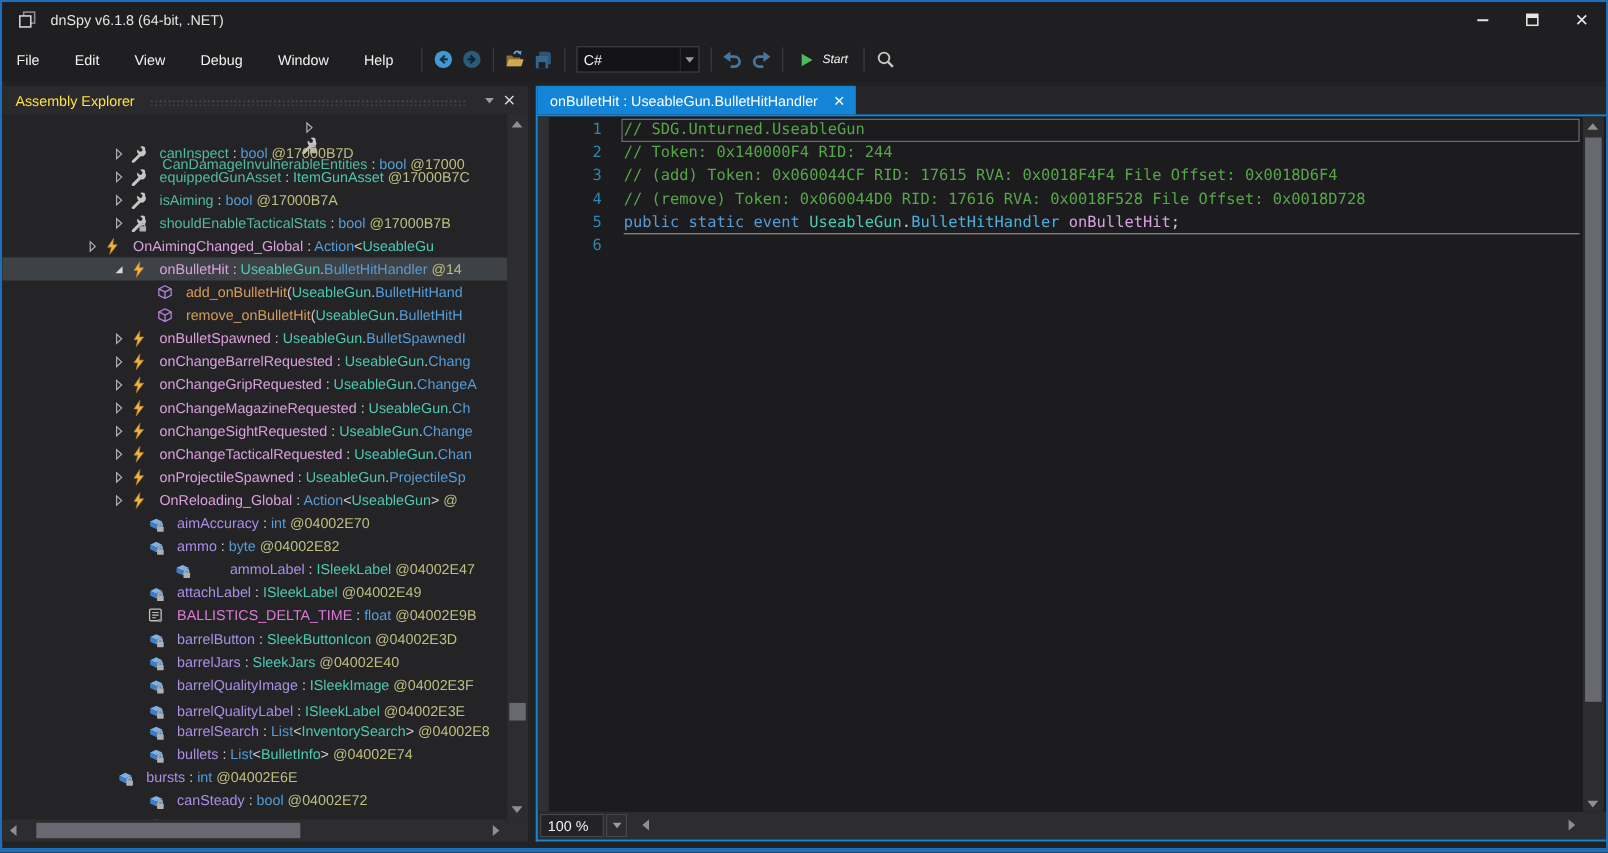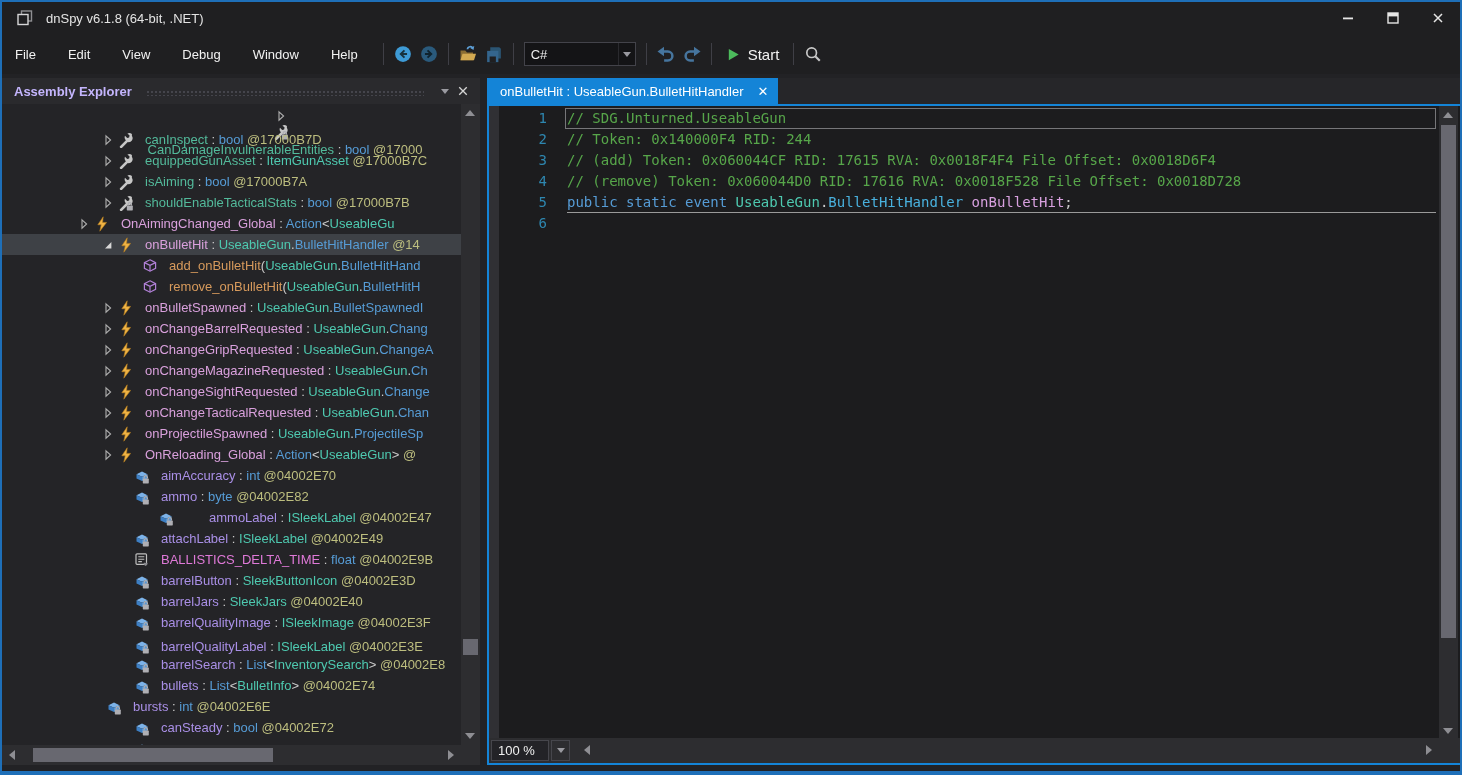--- a/index.html
+++ b/index.html
@@ -22,25 +22,25 @@
   
   .menubar { position:absolute; top:32px; left:0; right:0; height:40px; background:#1F1F21; display:flex; align-items:center; }
   .menu-item { padding:5px 13px; font-size:13px; color:#F2F2F2; margin-right:6px; }
   .tb-sep { width:1px; height:22px; background:#3F3F46; margin:0 6px; }
   .tb-btn { width:26px; height:26px; display:flex; align-items:center; justify-content:center; }
   .combo { width:112px; height:24px; background:#141416; border:1px solid #43434A; display:flex; align-items:center; margin:0 4px; }
   .combo .val { flex:1; padding-left:6px; font-size:13px; color:#F0F0F0; }
   .combo .dd { width:17px; height:100%; display:flex; align-items:center; justify-content:center; border-left:1px solid #2A2A2E; }
   .arrow-down { width:0; height:0; border-left:4px solid transparent; border-right:4px solid transparent; border-top:5px solid #9A9AA0; }
   .start-btn { display:flex; align-items:center; padding:3px 8px; }
-  .start-btn .lbl { font-size:15px; color:#F2F2F2; margin-left:7px; }
+  .start-btn .lbl { font-size:11px; color:#F2F2F2; margin-left:7px;font-style:italic; }
   
   .left-panel { position:absolute; top:76px; left:0; width:478px; bottom:6px; background:#242427; }
   .lp-header { height:26px; display:flex; align-items:center; padding:0 8px 0 12px; background:#2A2A2D; }
-  .lp-header .lp-title { font-size:13px; color:#c4b5fd; white-space:nowrap;font-weight:bold; }
+  .lp-header .lp-title { font-size:13px; color:#fde047; white-space:nowrap; }
   .lp-grip { flex:1; height:6px; margin:4px 12px 0 14px;
     background-image: radial-gradient(circle, #45454C 1px, transparent 1.1px);
     background-size: 4px 4px; }
   .lp-btn { width:18px; height:18px; display:flex; align-items:center; justify-content:center; color:#CFCFCF; }
   .tree { position:absolute; top:26px; left:0; right:19px; bottom:20px; overflow:hidden; padding-top:4px; }
   .tree-row { height:21px; display:flex; align-items:center; white-space:nowrap; font-size:13px; }
   .tree-row.sel { background:#3E4146; }
   .t-exp { width:16px; height:16px; flex:0 0 16px; display:flex; align-items:center; justify-content:center; }
   .t-ico { width:18px; height:16px; flex:0 0 18px; margin-left:2px; }
   .t-label { margin-left:9px; }

